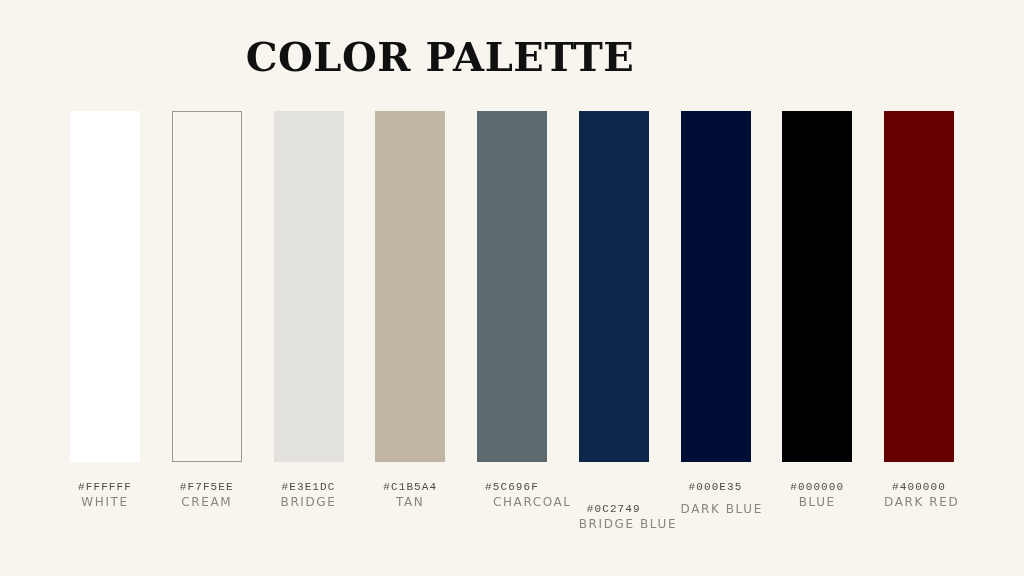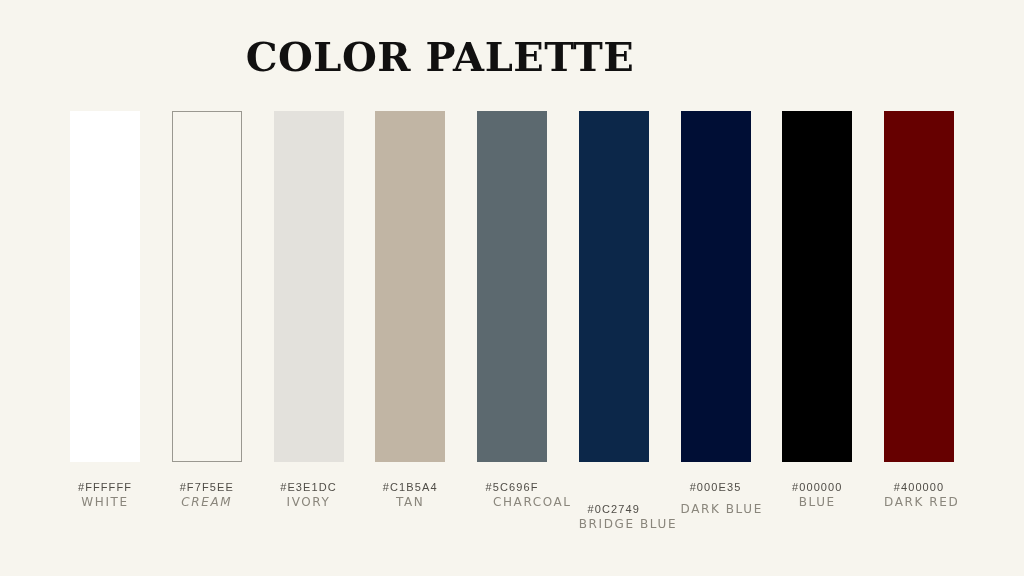--- a/index.html
+++ b/index.html
@@ -64,21 +64,21 @@
     display: flex;
     justify-content: space-between;
   }
   .label-col {
     width: 70px;
     text-align: center;
     position: relative;
   }
   .swatch-hex {
     display: block;
-    font-family: Liberation Sans, sans-serif;
+    font-family: Liberation Mono, monospace;
     font-size: 11px;
     line-height: 14px;
     letter-spacing: 1.1px;
     color: #4f4c46;
     white-space: nowrap;
   }
   .swatch-name {
     display: block;
     margin-top: 3px;
     font-family: "DejaVu Sans", "Liberation Sans", sans-serif;
@@ -126,25 +126,25 @@
       </div>
     </div>
 
   <div id="label-row">
       <div class="label-col">
         <span class="swatch-hex" style="color: rgb(79, 76, 70);">#FFFFFF</span>
         <span class="swatch-name" style="color: rgb(138, 134, 124);">WHITE</span>
       </div>
       <div class="label-col">
         <span class="swatch-hex" style="color: rgb(79, 76, 70);">#F7F5EE</span>
-        <span class="swatch-name" style="color: rgb(138, 134, 124); font-style: italic;">CREAM</span>
+        <span class="swatch-name" style="color: rgb(138, 134, 124);">CREAM</span>
       </div>
       <div class="label-col">
         <span class="swatch-hex" style="color: rgb(79, 76, 70);">#E3E1DC</span>
-        <span class="swatch-name" style="color: rgb(138, 134, 124);">IVORY</span>
+        <span class="swatch-name" style="color: rgb(138, 134, 124);">BRIDGE</span>
       </div>
       <div class="label-col">
         <span class="swatch-hex" style="color: rgb(79, 76, 70);">#C1B5A4</span>
         <span class="swatch-name" style="color: rgb(138, 134, 124);">TAN</span>
       </div>
       <div class="label-col">
         <span class="swatch-hex" style="color: rgb(79, 76, 70);">#5C696F</span>
         <span class="swatch-name" style="color: rgb(138, 134, 124); margin-left: 16px;">CHARCOAL</span>
       </div>
       <div class="label-col">

